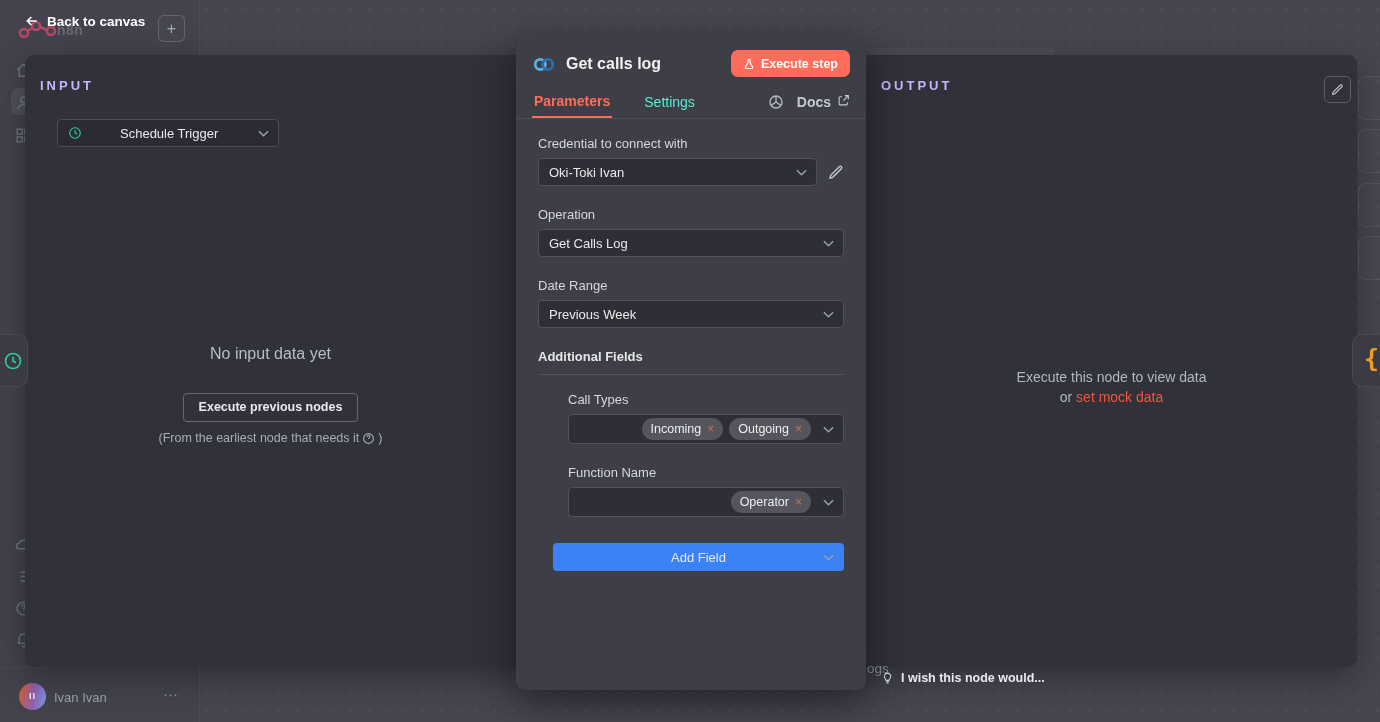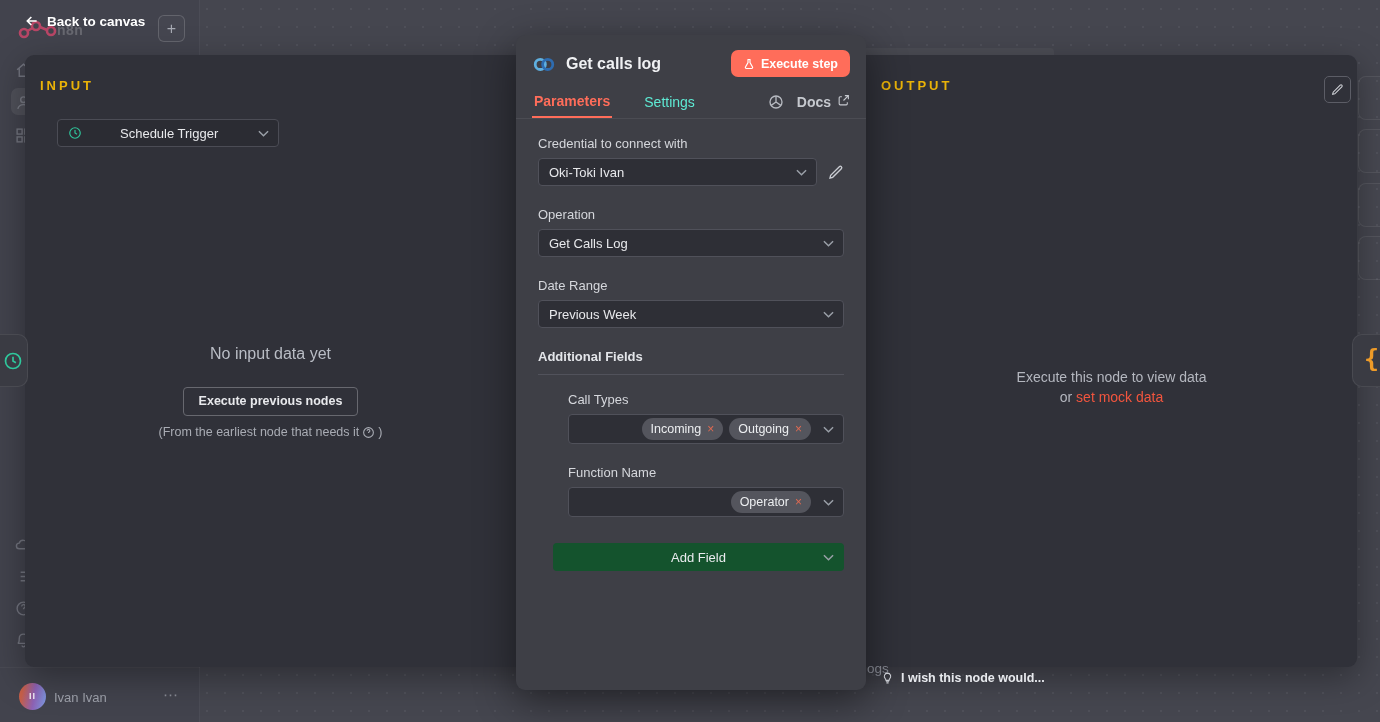--- a/index.html
+++ b/index.html
@@ -46,36 +46,36 @@
   
   #back-to-canvas { position:absolute; left:24px; top:13px; z-index:30; display:flex;
     align-items:center; gap:7px; cursor:pointer; }
   #back-to-canvas svg { width:16px; height:16px; color:#fff; }
   #back-to-canvas span { font-size:13.5px; font-weight:bold; color:#fff; }
 
   
   #ndv { position:absolute; left:25px; top:55px; width:1332px; height:612px;
     background:#303139; border-radius:9px; z-index:10; box-shadow:0 10px 35px rgba(0,0,0,.35); }
   .pane-title { position:absolute; top:23px; font-size:13px; font-weight:bold;
-    letter-spacing:3px; color:#eab308; }
+    letter-spacing:3px; color:#c4b5fd; }
   #input-title { left:15px; }
   #output-title { left:856px; }
 
   
   .select { position:relative; display:flex; align-items:center; background:#2b2c33;
     border:1px solid #4b4c55; border-radius:4px; height:28px; padding:0 26px 0 10px;
     font-size:13px; color:#e8e9ec; cursor:pointer; }
   .select .chev { position:absolute; right:9px; width:11px; height:7px; color:#9aa0a8; }
   #input-source { position:absolute; left:32px; top:64px; width:222px;gap:30px; }
   #input-source .tr-icon { width:14px; height:14px; margin-right:8px; color:#2fc79c; flex:none; }
 
   
   #input-empty { position:absolute; left:0; top:290px; width:491px; text-align:center; }
   #input-empty-title { font-size:16px; font-weight:normal; color:#b9bdc5; }
-  #exec-prev-btn { display:inline-block; margin-top:24px; height:29px; line-height:27px;
+  #exec-prev-btn { display:inline-block; margin-top:30px; height:29px; line-height:27px;
     padding:0 15px; border:1px solid #67686f; border-radius:4px; background:transparent;
     color:#e8e9ec; font-size:12.5px; font-weight:bold; font-family:inherit; cursor:pointer; }
   #input-note { margin-top:9px; font-size:12.5px; color:#a9acb4; display:flex;
     align-items:center; justify-content:center; gap:3px; }
   #input-note svg { width:13px; height:13px; color:#a9acb4; }
 
   
   #output-edit-btn { position:absolute; left:1299px; top:21px; width:27px; height:27px;
     border:1px solid #5c5d66; border-radius:5px; background:transparent; color:#d0d2d7;
     cursor:pointer; display:flex; align-items:center; justify-content:center; }
@@ -130,21 +130,21 @@
   #cred-edit { margin-left:11px; width:16px; height:16px; color:#c9ccd2; flex:none; cursor:pointer; }
 
   #af-title { font-size:13px; font-weight:bold; color:#e3e5e9; }
   #af-divider { border:none; border-top:1px solid #51525b; margin:10px 0 17px 0; }
   #af-section { margin-left:30px; }
   .mselect { height:30px; padding-left:4px;justify-content:flex-end; }
   .tag { display:inline-flex; align-items:center; background:#54555d; border-radius:12px;
     height:22px; padding:0 9px; font-size:12.5px; color:#eceef0; margin-right:6px; }
   .tag .x { color:#e06a52; margin-left:6px; font-size:12px; cursor:pointer; }
   #add-field-btn { position:relative; margin:26px 0 0 15px; width:calc(100% - 15px); height:28px;
-    background:#14532d; border:none; border-radius:4px; color:#e9ebee; font-size:13px;
+    background:#3b82f6; border:none; border-radius:4px; color:#e9ebee; font-size:13px;
     font-family:inherit; cursor:pointer; }
   #add-field-btn .chev { position:absolute; right:10px; top:11px; width:11px; height:7px; color:#9aa0a8; }
 </style>
 </head>
 <body>
 
 <div id="app">
 
   <div id="canvas-backdrop"></div>
   <div id="canvas-band"></div>

